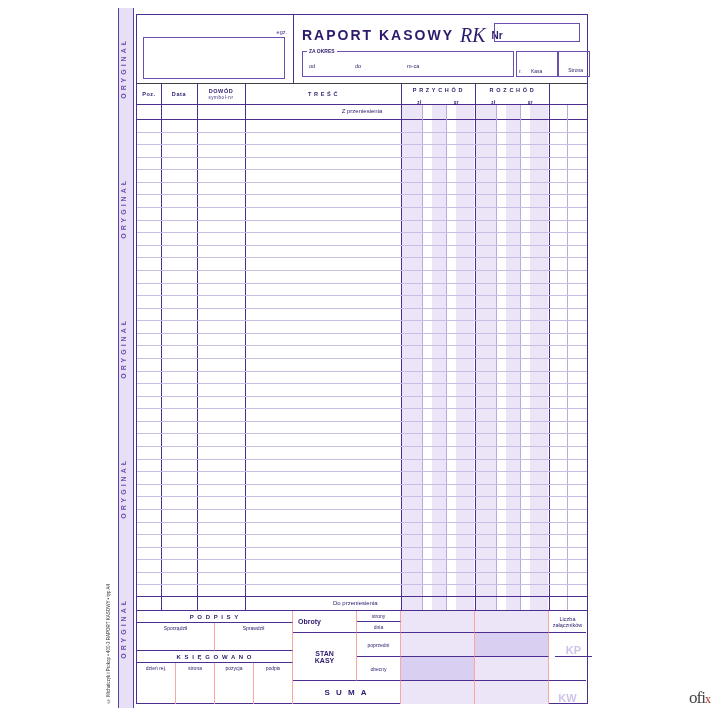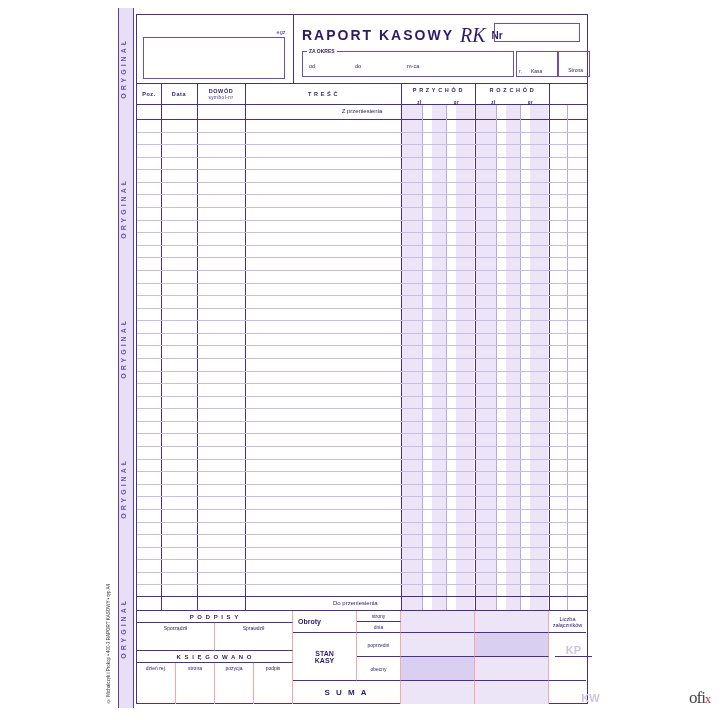--- a/index.html
+++ b/index.html
@@ -276,21 +276,21 @@
         <div class="fcell tintcol" style="left:338px;top:70px;width:74px;height:23px;background:#ebe5f7;"></div>
 
         <div class="fcell fbar" style="left:412px;top:0;width:37px;height:22px;border-right:none;display:flex;flex-direction:column;align-items:center;justify-content:center;">
           <span style="font-size:5.5px;color:#2e1a6b;">Liczba</span>
           <span style="font-size:5.5px;color:#2e1a6b;">załączników</span>
         </div>
         <div class="fcell fbar" style="left:412px;top:22px;width:37px;height:24px;border-right:none;display:flex;align-items:flex-end;justify-content:center;margin-left:6px;">
           <span class="kpbadge">KP</span>
         </div>
         <div class="fcell fbar" style="left:412px;top:46px;width:37px;height:24px;border-right:none;"></div>
-        <div class="fcell" style="left:412px;top:70px;width:37px;height:23px;border-right:none;display:flex;align-items:flex-end;justify-content:center;margin-left:23px;">
+        <div class="fcell" style="left:412px;top:70px;width:37px;height:23px;border-right:none;display:flex;align-items:flex-end;justify-content:center;">
           <span class="kpbadge">KW</span>
         </div>
 
       </div>
     </div>
   </div>
 
   <div class="logo">
     <span>ofi</span><span class="mark">x</span>
   </div>

